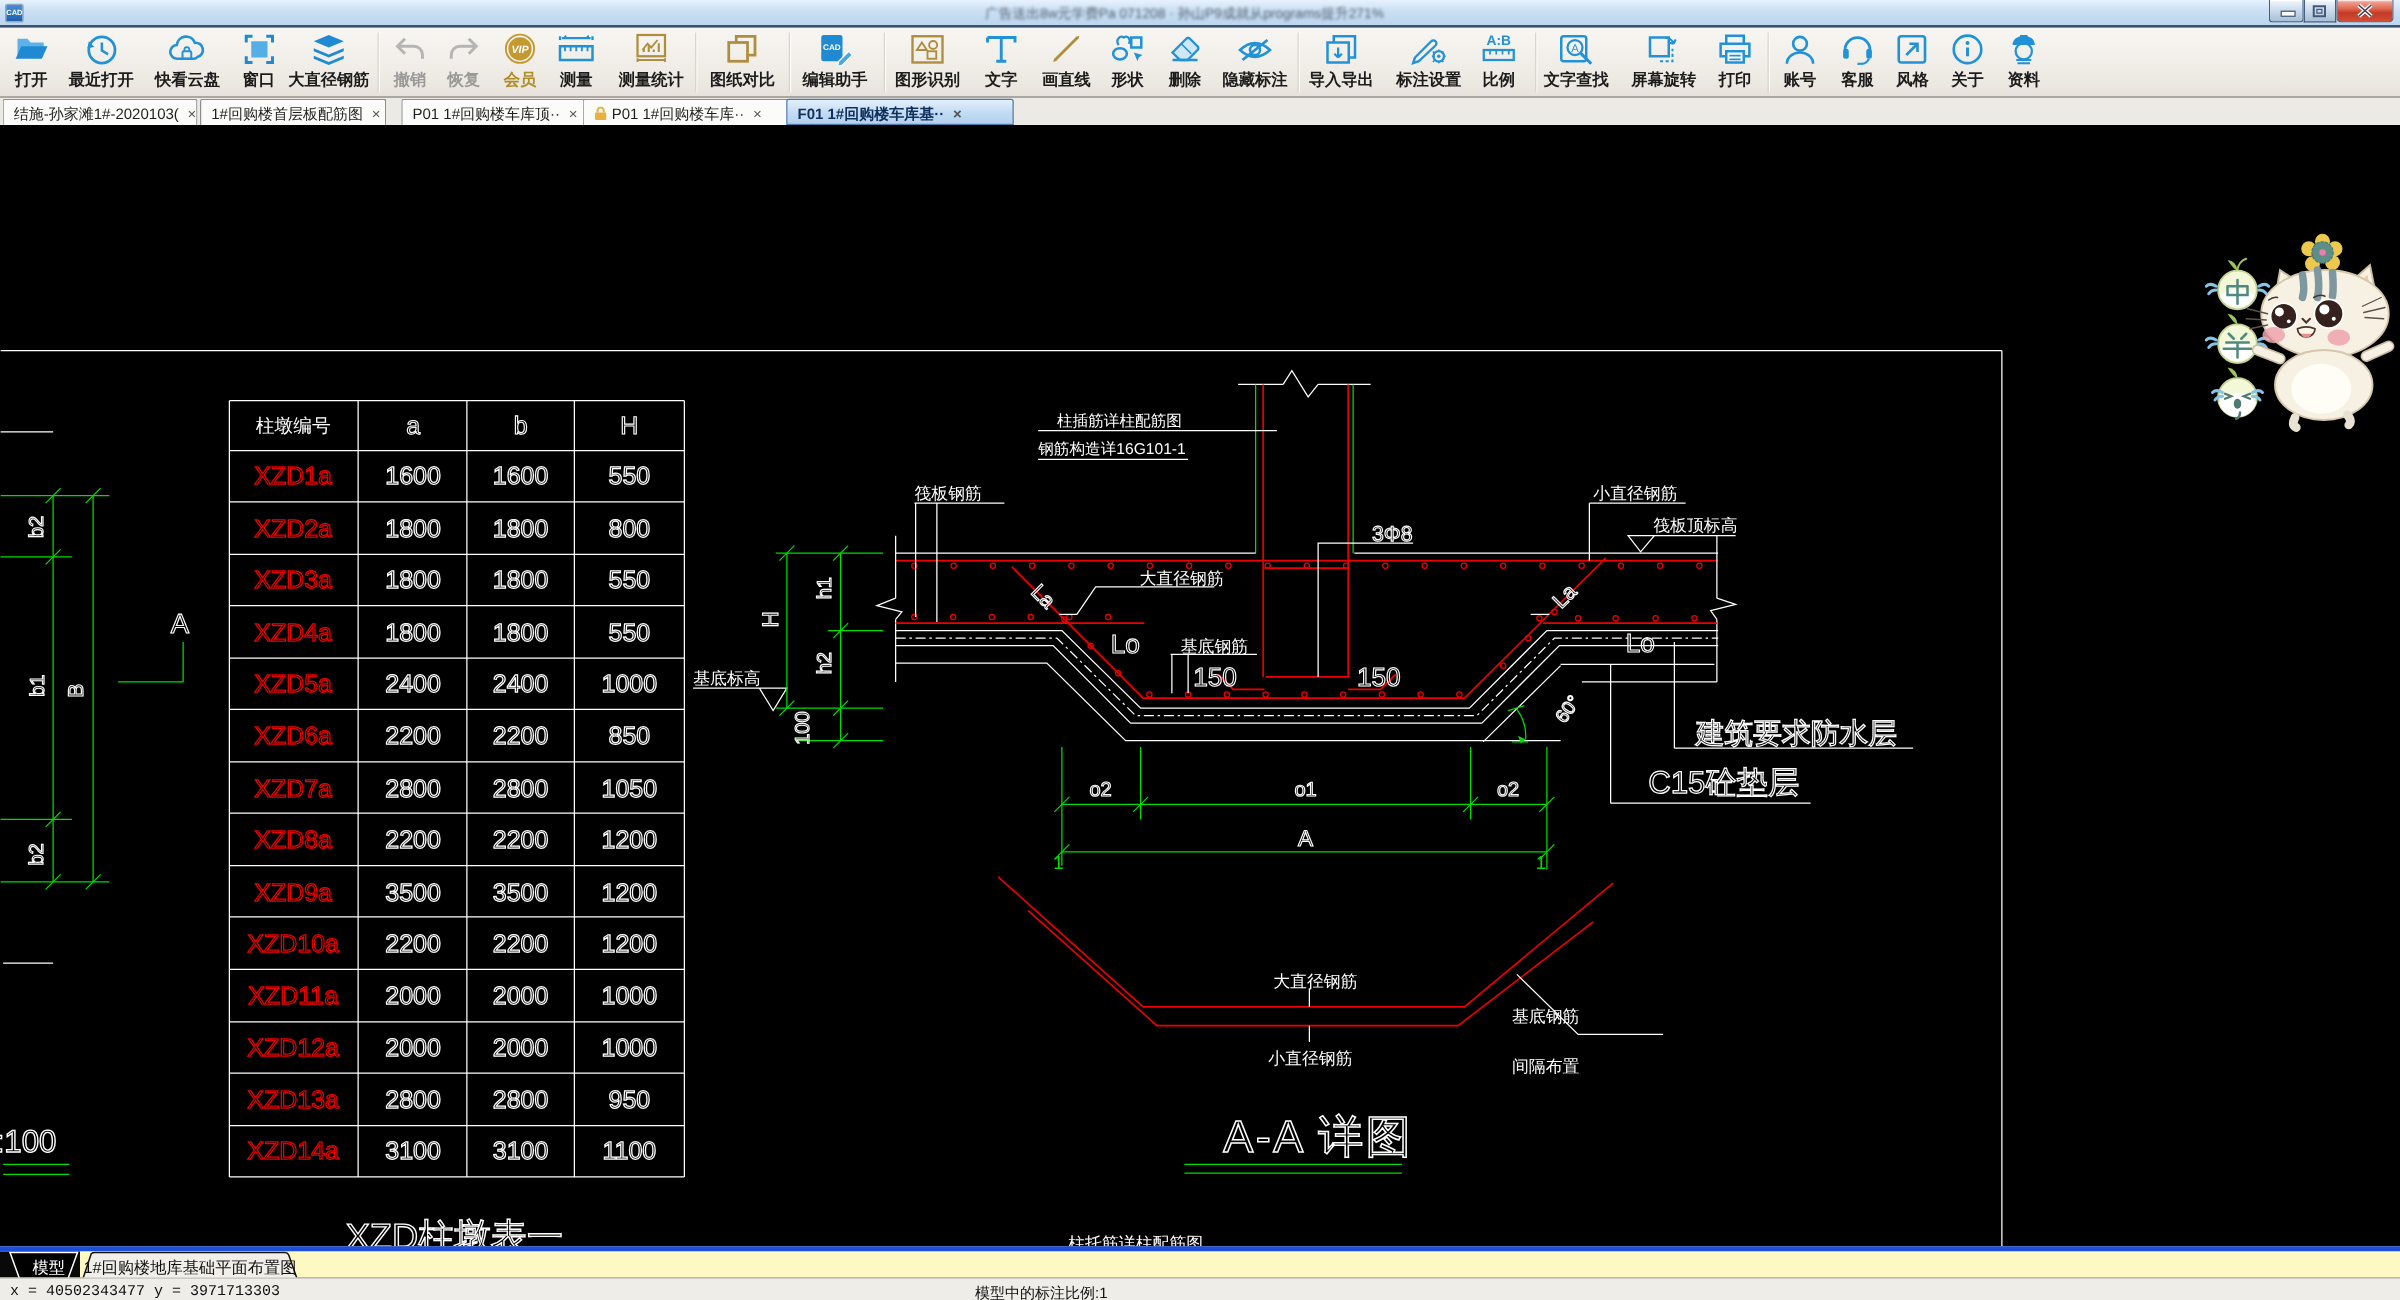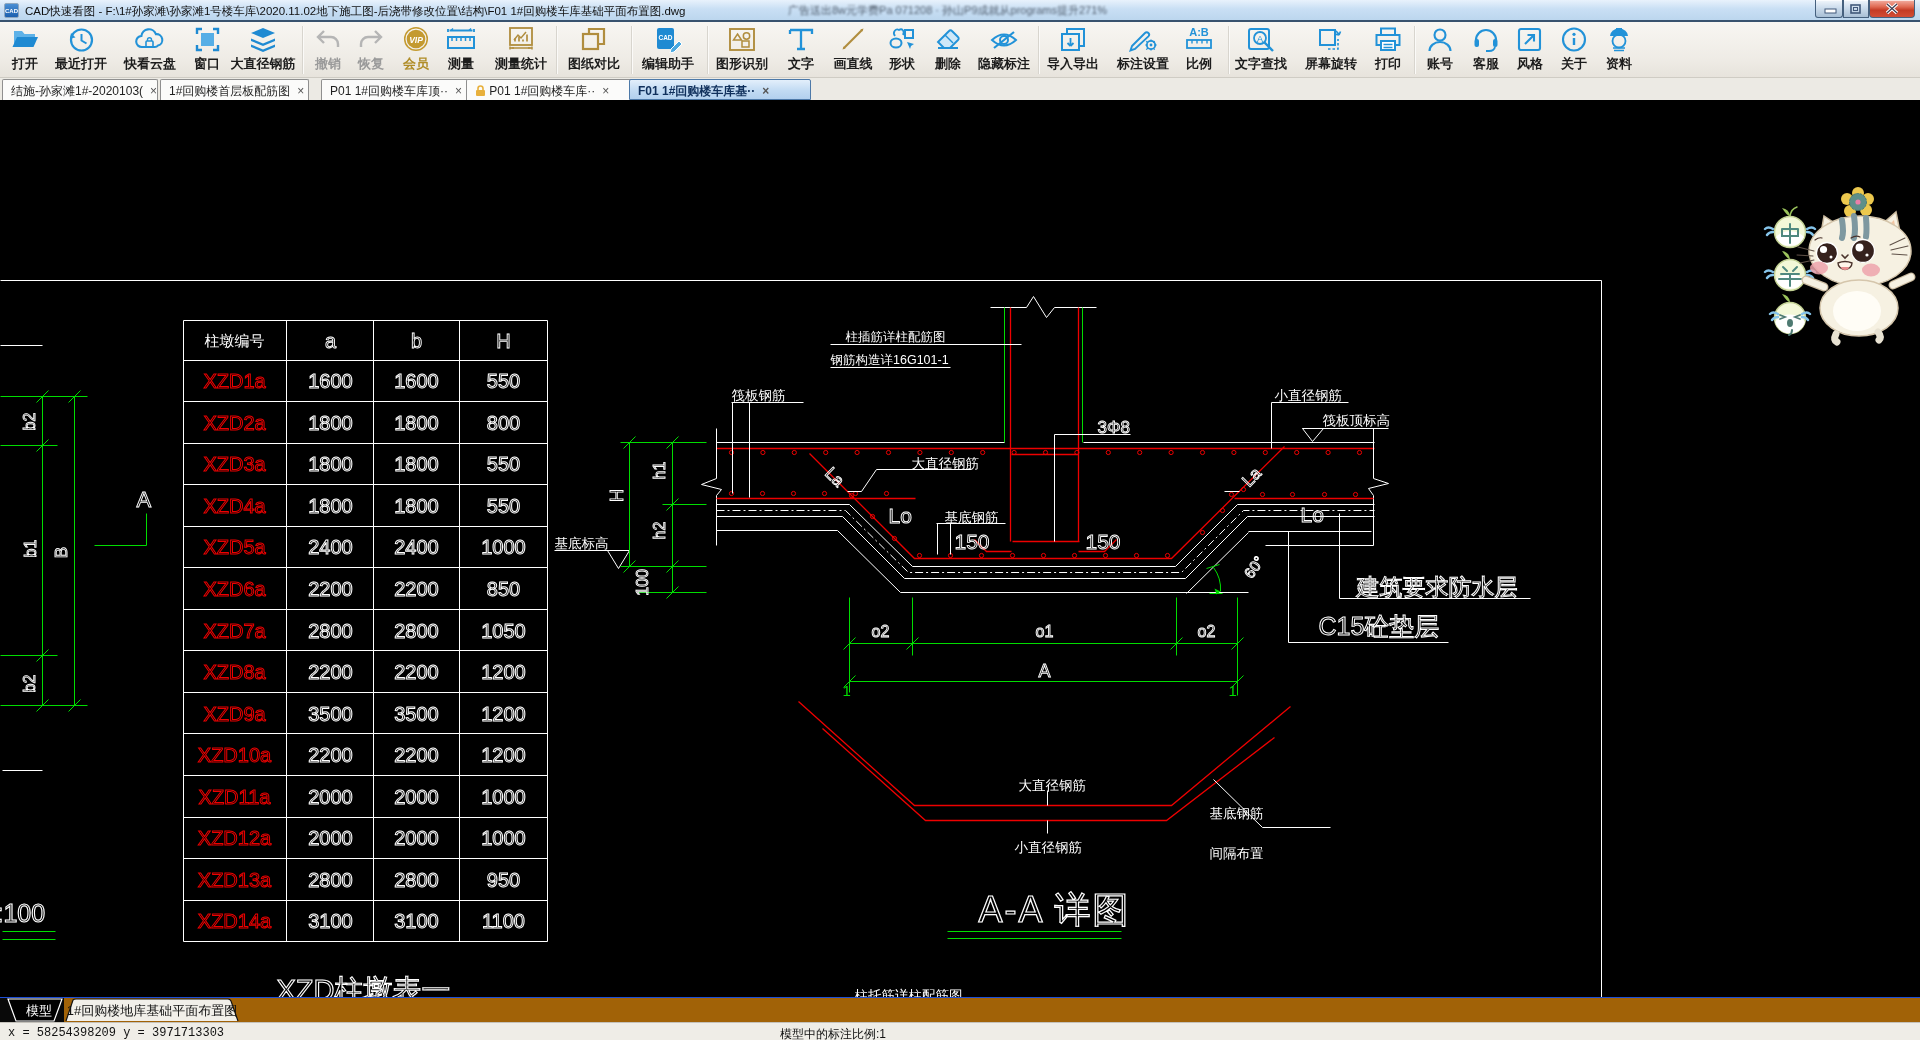--- a/index.html
+++ b/index.html
@@ -16,27 +16,26 @@
 .tb{position:absolute;top:4px;width:110px;margin-left:-55px;text-align:center;color:#1c1c1c}
 .tb svg{display:block;margin:0 auto;height:27px}
 .tb span{display:block;font-size:13px;margin-top:2px;white-space:nowrap;letter-spacing:0;font-weight:bold}
 .tb.dis{color:#9a9a9a}
 .sep{position:absolute;top:4px;width:1px;height:48px;background:#d8d5ce;box-shadow:1px 0 0 #fbfaf8}
 #tabbar{position:absolute;left:0;top:78px;width:1920px;height:22px;background:#eceae4}
 .tab{position:absolute;top:1px;height:21px;background:#fbfbfa;border:1px solid #8f8f8f;border-bottom:none;border-radius:2px 2px 0 0;font-size:12px;color:#1f1f1f;white-space:nowrap;overflow:hidden;padding:3px 6px 0 8px}
 .tab .x{color:#555;margin-left:7px;font-size:12px}
 .tab.act{background:linear-gradient(#e3effb,#c2dbf3 55%,#b2d0ee);border:1px solid #4d79a8;font-weight:bold;color:#10305c}
 #canvas{position:absolute;left:0;top:100px;width:1920px;height:897px;background:#000;overflow:hidden}
-#bottombar{position:absolute;left:0;top:997px;width:1920px;height:25px;background:#a16207;border-top:1px solid #1d4ed8}
+#bottombar{position:absolute;left:0;top:997px;width:1920px;height:25px;background:#fef9c3;border-top:4px solid #1d4ed8}
 #statusbar{position:absolute;left:0;top:1022px;width:1920px;height:18px;background:#efede7;border-top:1px solid #c4c1ba;font-size:12px;color:#111}
 </style></head>
 <body>
 <div id="titlebar">
  <div id="appico">CAD</div>
- <div id="wtitle">CAD快速看图 - F:\1#孙家滩\孙家滩1号楼车库\2020.11.02地下施工图-后浇带修改位置\结构\F01 1#回购楼车库基础平面布置图.dwg</div>
  <div id="adtext">广告送出8w元学费Pa 071208 · 孙山P9成就从programs提升271%</div>
  <div class="wbtn" id="btnmin"><svg width="44" height="17" viewBox="0 0 44 17">
         <rect x="9" y="9" width="11" height="4" fill="#fff" stroke="#41597a" stroke-width="1"></rect>
       </svg></div>
  <div class="wbtn" id="btnmax"><svg width="24" height="17" viewBox="0 0 24 17">
         <rect x="7" y="5" width="9" height="8" fill="none" stroke="#41597a" stroke-width="1.6"></rect>
         <rect x="9.5" y="7.5" width="4" height="3" fill="none" stroke="#41597a" stroke-width="1"></rect>
       </svg></div>
  <div class="wbtn" id="btnclose"><svg width="44" height="17" viewBox="0 0 44 17">
         <path d="M17 4 L27 13 M27 4 L17 13" stroke="#fff" stroke-width="3.4"></path>
@@ -592,15 +591,15 @@
 <div id="bottombar">
 <svg width="300" height="25" viewBox="0 0 300 25" style="position:absolute;left:0;top:0">
 <rect x="0" y="0" width="64" height="25" fill="#090909"></rect>
 <path d="M8 1 L62 1 L54 23 L16 23 Z" fill="#000" stroke="#fff" stroke-width="1.2"></path>
 <text x="39" y="17" font-size="13" fill="#fff" text-anchor="middle" font-family="Liberation Sans">模型</text>
 <path d="M66 23 L73 2 Q74 1 76 1 L228 1 Q230 1 231 3 L238 23" fill="#f1efe9" stroke="#111" stroke-width="1.2"></path>
 <text x="152" y="17" font-size="13" fill="#111" text-anchor="middle" font-family="Liberation Sans">1#回购楼地库基础平面布置图</text>
 </svg>
 </div>
 <div id="statusbar">
- <span style="position:absolute;left:8px;top:3px;font-family:'Liberation Mono',monospace;font-size:12px">x = 58254398209 y = 3971713303</span>
+ <span style="position:absolute;left:8px;top:3px;font-family:'Liberation Mono',monospace;font-size:12px">x = 40502343477 y = 3971713303</span>
  <span style="position:absolute;left:780px;top:3px">模型中的标注比例:1</span>
 </div>
 
 </body></html>

